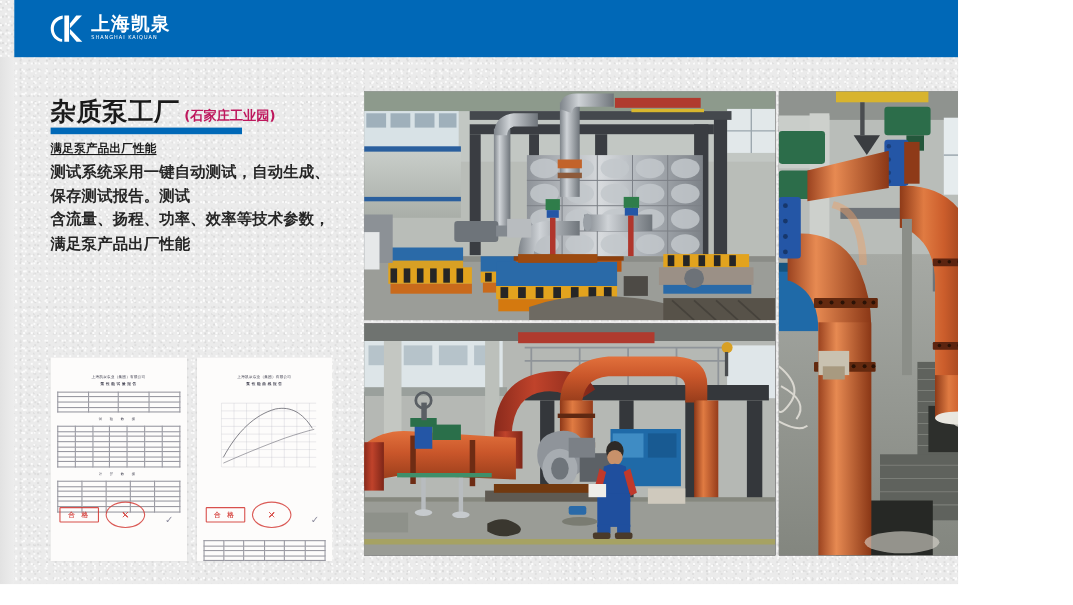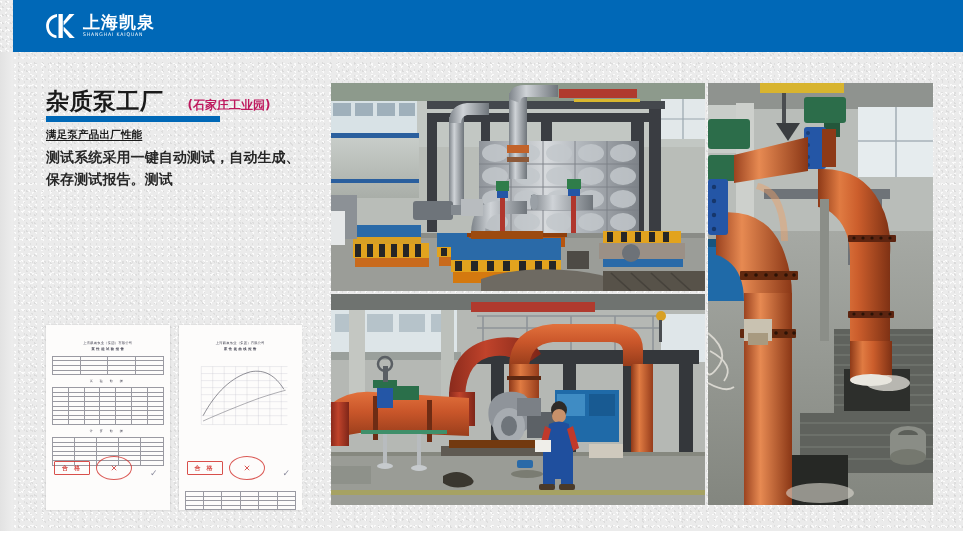--- a/index.html
+++ b/index.html
@@ -3,21 +3,21 @@
 <meta charset="utf-8">
 <style>
   html,body{margin:0;padding:0;}
   body{
     width:975px;height:550px;overflow:hidden;
     background:#ffffff;
     font-family:"DejaVu Sans","Liberation Sans",sans-serif;
   }
 
   .slide{
-    position:absolute;left:0;top:0;width:963px;height:531px;
+    position:absolute;left:0;top:0;width:871px;height:531px;
     background:#ececec;
     overflow:hidden;
   }
   
   .slide-tex{
     position:absolute;inset:0;
     background-color:#ebebeb;
     background-image:
       radial-gradient(circle at 17% 23%, rgba(255,255,255,.85) 0 1px, transparent 1px),
       radial-gradient(circle at 63% 41%, rgba(255,255,255,.75) 0 1px, transparent 1px),
@@ -50,21 +50,21 @@
     color:#ffffff;font-size:4.5px;letter-spacing:.9px;margin-top:2px;
     transform:scaleY(1.1);transform-origin:left top;
   }
   .header-slogan{
     position:absolute;right:38px;top:0;height:52px;display:flex;align-items:center;
     color:#ffffff;font-size:9px;letter-spacing:.4px;opacity:.95;
   }
 
   
   .title-row{
-    position:absolute;left:46px;top:86px;display:flex;align-items:baseline;gap:24px;
+    position:absolute;left:46px;top:86px;display:flex;align-items:baseline;gap:4px;
   }
   .title-main{
     font-size:23px;font-weight:bold;color:#1a1a1a;letter-spacing:.5px;
   }
   .title-sub{
     font-size:12px;font-weight:bold;color:#be185d;
   }
   .title-rule{
     position:absolute;left:46px;top:116px;width:174px;height:6px;background:#0068b7;
   }
@@ -158,20 +158,21 @@
   <div class="title-row">
     <span class="title-main">杂质泵工厂</span>
     <span class="title-sub">(石家庄工业园)</span>
   </div>
   <div class="title-rule"></div>
 
   <div class="txt-block">
     <div class="txt-head">满足泵产品出厂性能</div>
     <div class="txt-body">
       <div>测试系统采用一键自动测试，自动生成、保存测试报告。测试</div>
+      <div>含流量、扬程、功率、效率等技术参数，满足泵产品出厂性能</div>
     </div>
   </div>
 
   <div class="docs">
 
     <div class="doc">
       <div class="doc-inner">
         <div class="doc-title">上海凯泉泵业（集团）有限公司</div>
         <div class="doc-title" style="margin-top:1px;font-weight:bold">泵 性 能 试 验 报 告</div>
         <table class="mini-table">

